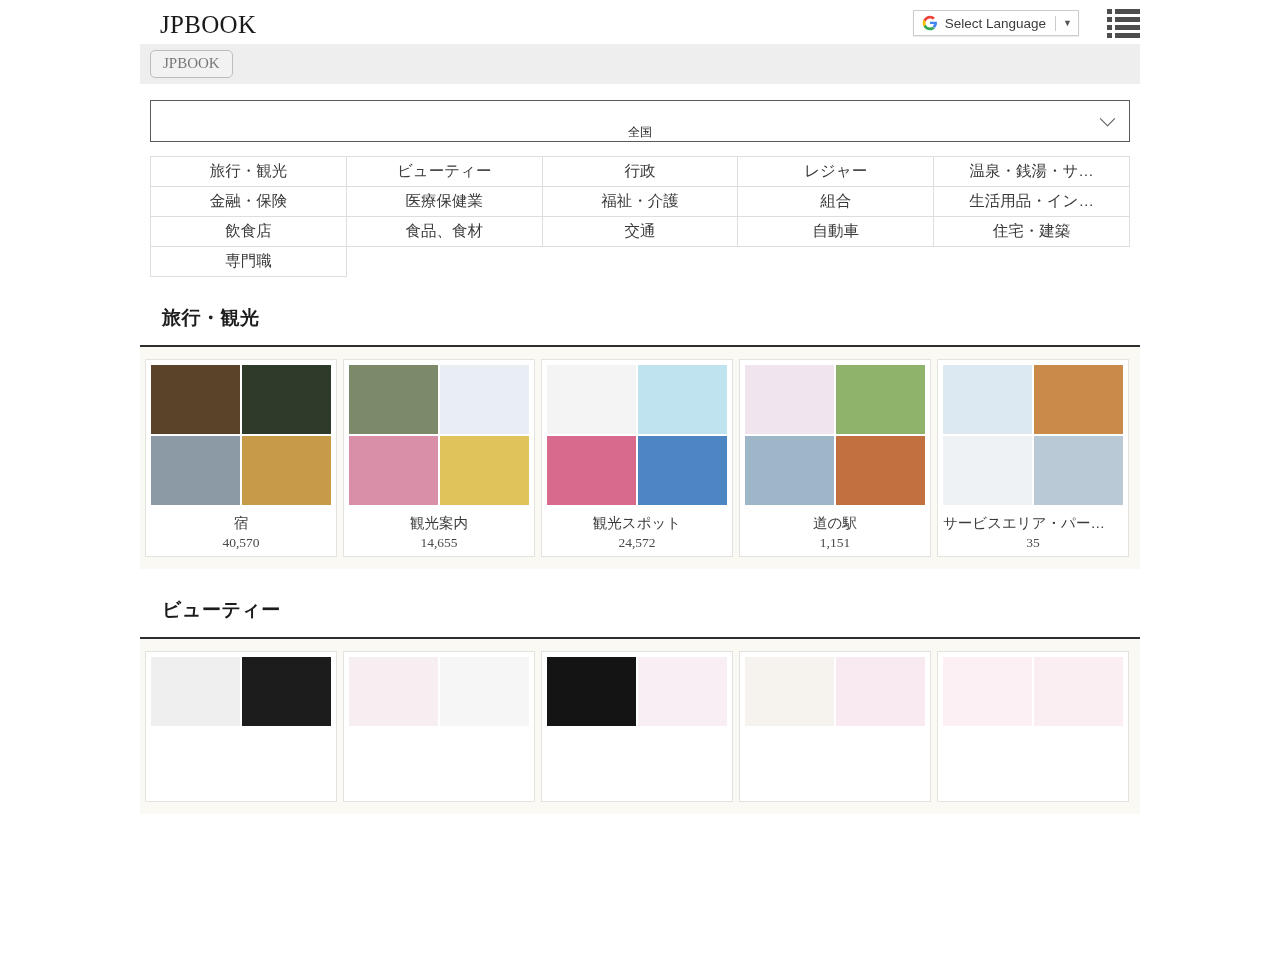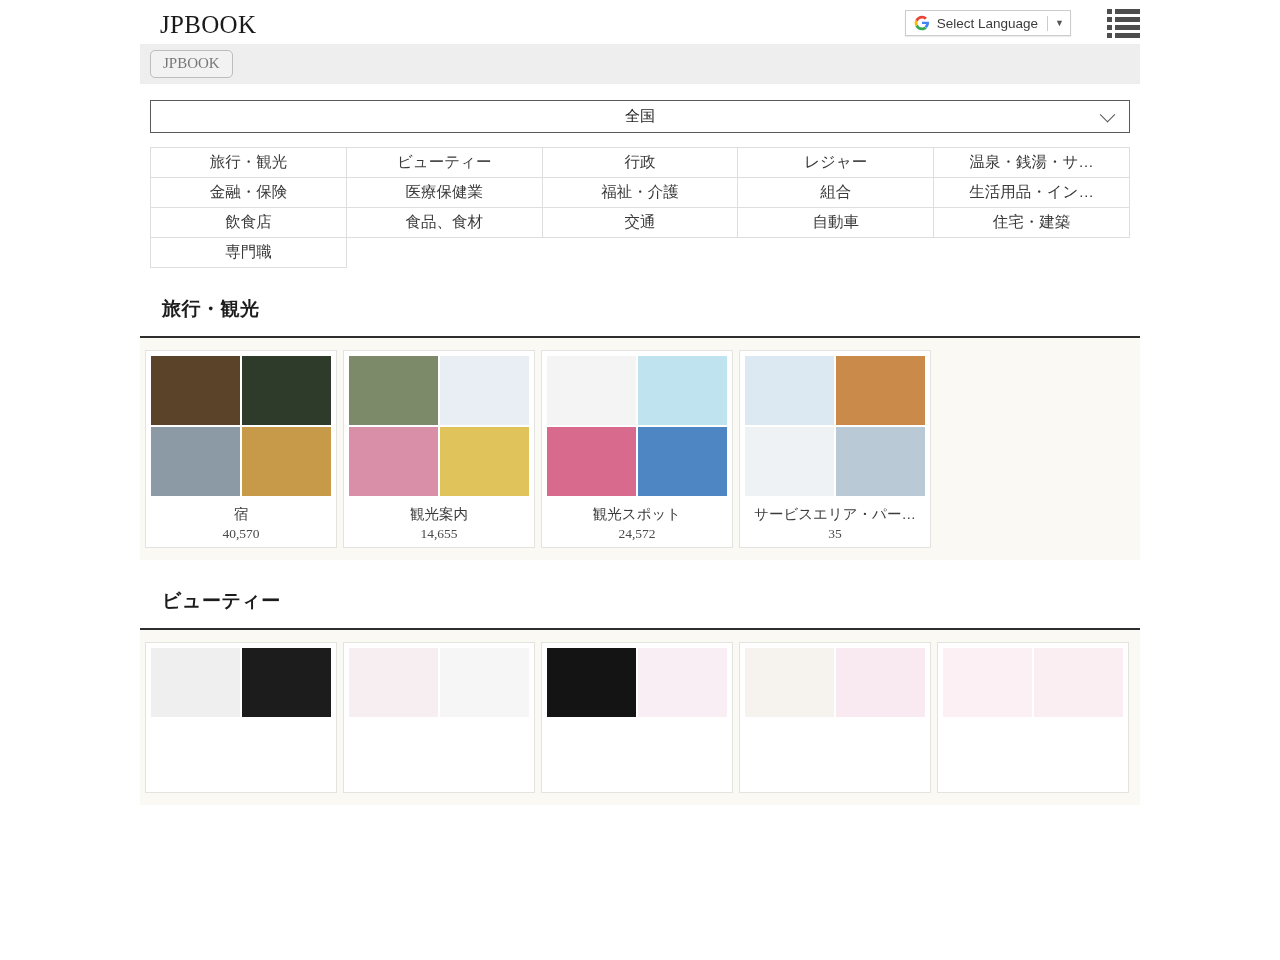--- a/index.html
+++ b/index.html
@@ -23,21 +23,21 @@
   }
   .brand {
     font-family: "Liberation Serif", "DejaVu Serif", serif;
     font-size: 25px;
     color: #1a1a1a;
     letter-spacing: .3px;
     padding-left: 20px;
     line-height: 1;
     margin-top: 4px;
   }
-  .header-right { display: flex; align-items: center; gap: 36px; margin-top: 2px; }
+  .header-right { display: flex; align-items: center; gap: 28px; margin-top: 2px; }
 
   .gtranslate {
     display: flex; align-items: center;
     height: 26px;
     border: 1px solid #ccc;
     background: #fff;
     padding: 0 6px 0 8px;
     font-size: 13px;
     color: #444;
     box-shadow: 0 1px 1px rgba(0,0,0,.07);
@@ -70,27 +70,27 @@
     font-family: "Liberation Serif", "DejaVu Serif", serif;
     font-size: 15px;
     padding: 5px 12px 6px;
     line-height: 1;
   }
 
   
   .region-wrap { padding: 16px 150px 0 150px; }
   .region-select {
     position: relative;
-    height: 33px;
+    height: 42px;
     border: 1px solid #5a5a5a;
     background: #fff;
     display: flex;
-    align-items: center;
+    align-items: flex-end;
     justify-content: center;
-    font-size: 15px;
+    font-size: 12px;
     color: #222;
     cursor: pointer;
   }
   .region-select .chev {
     position: absolute; right: 16px; top: 50%;
     width: 11px; height: 11px;
     border-right: 1.6px solid #555;
     border-bottom: 1.6px solid #555;
     transform: translateY(-70%) rotate(45deg);
   }
@@ -170,21 +170,21 @@
     line-height: 1.2;
   }
   .card-count {
     text-align: center;
     font-family: "Liberation Serif", "DejaVu Serif", serif;
     font-size: 13.5px;
     color: #4a4a4a;
     margin-top: 3px;
     line-height: 1.2;
   }
-  .card.wide-label .card-label { text-align: center; }
+  .card.wide-label .card-label { text-align: left; }
 </style>
 </head>
 <body>
 
 <div class="page">
 
   <div class="site-header">
     <div class="brand">JPBOOK</div>
     <div class="header-right">
       <div class="gtranslate">
@@ -291,20 +291,30 @@
           <div class="card">
             <div class="thumb">
               <div class="tile" style="background: rgb(244, 244, 244);"></div>
               <div class="tile" style="background: rgb(191, 227, 239);"></div>
               <div class="tile" style="background: rgb(216, 106, 142);"></div>
               <div class="tile" style="background: rgb(78, 134, 196);"></div>
             </div>
             <div class="card-label">観光スポット</div>
             <div class="card-count">24,572</div>
           </div>
+          <div class="card">
+            <div class="thumb">
+              <div class="tile" style="background: rgb(240, 228, 239);"></div>
+              <div class="tile" style="background: rgb(143, 179, 106);"></div>
+              <div class="tile" style="background: rgb(157, 183, 201);"></div>
+              <div class="tile" style="background: rgb(194, 112, 63);"></div>
+            </div>
+            <div class="card-label">道の駅</div>
+            <div class="card-count">1,151</div>
+          </div>
           <div class="card wide-label">
             <div class="thumb">
               <div class="tile" style="background: rgb(220, 233, 242);"></div>
               <div class="tile" style="background: rgb(201, 138, 74);"></div>
               <div class="tile" style="background: rgb(238, 242, 245);"></div>
               <div class="tile" style="background: rgb(185, 201, 214);"></div>
             </div>
             <div class="card-label">サービスエリア・パー…</div>
             <div class="card-count">35</div>
           </div>

